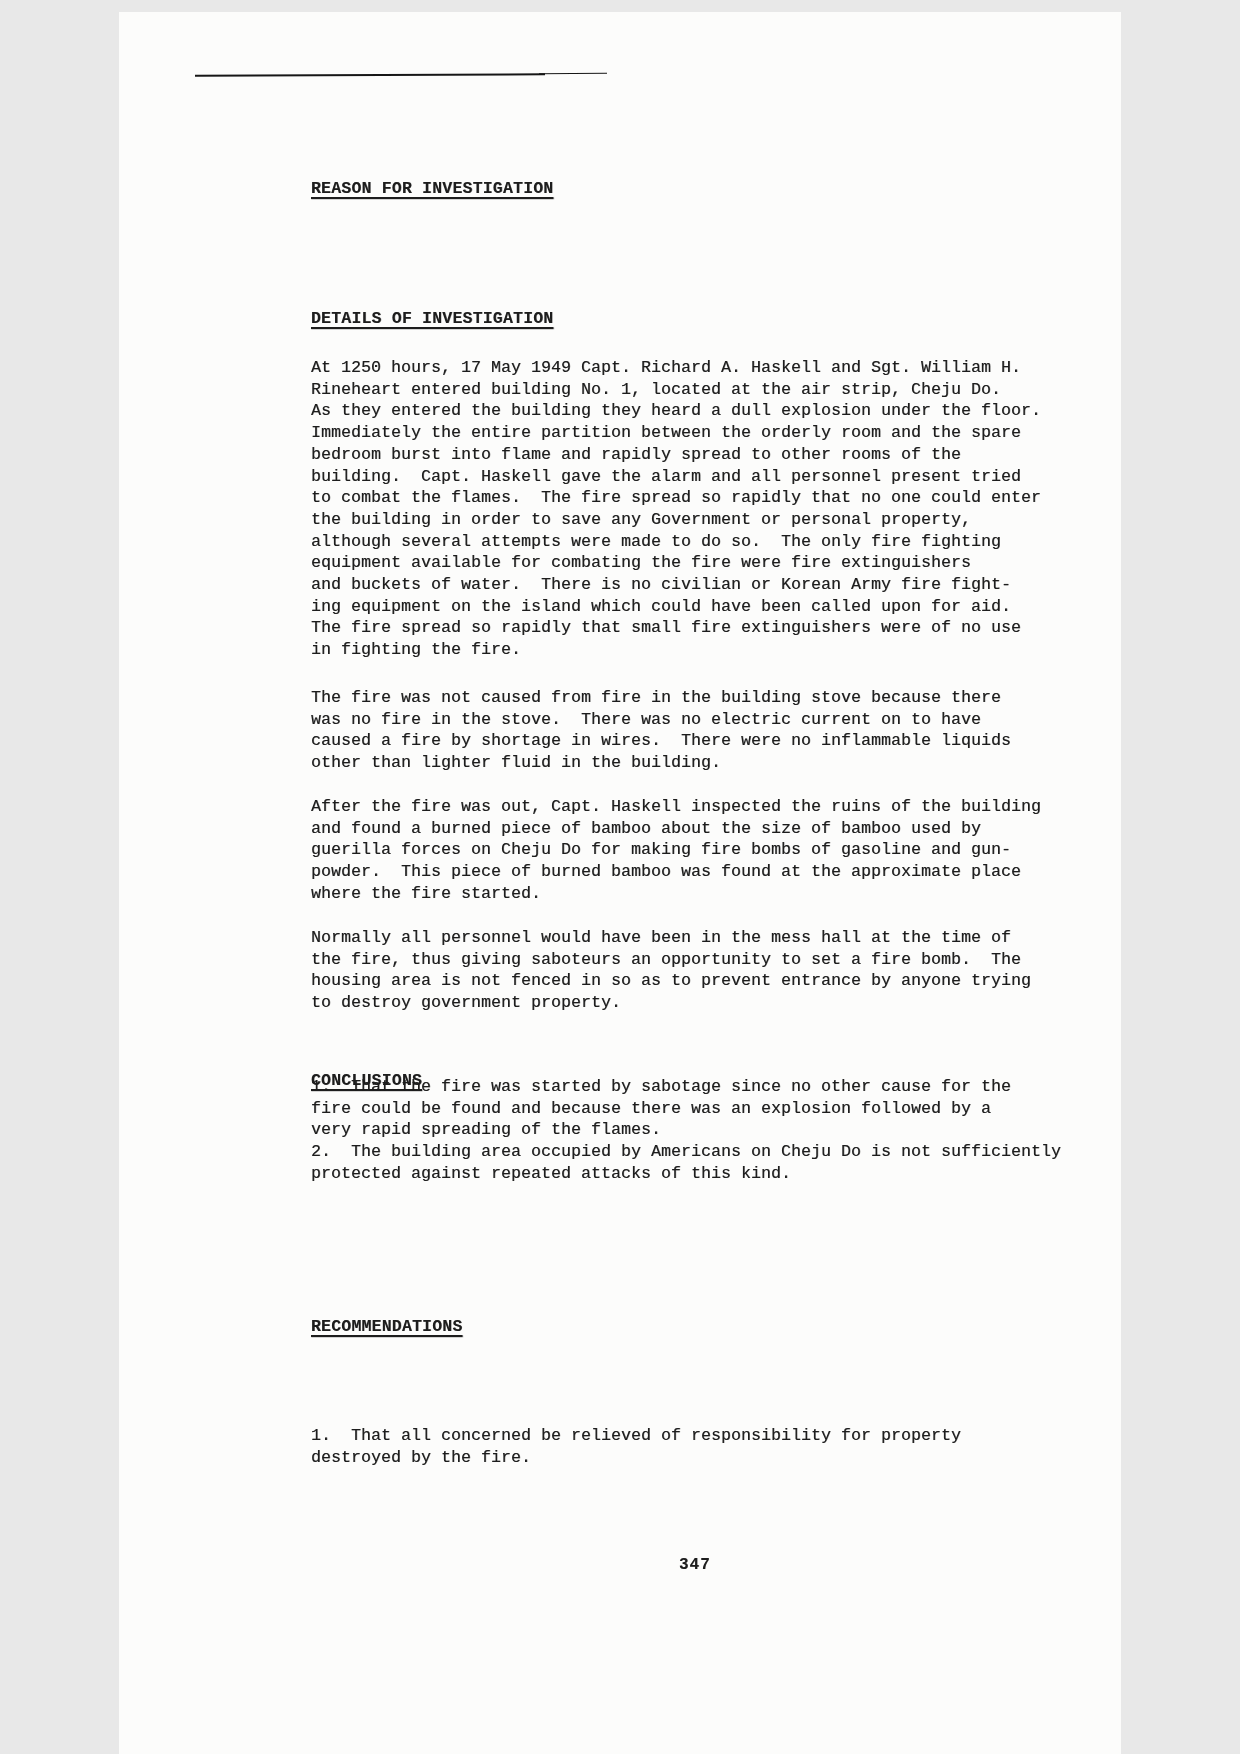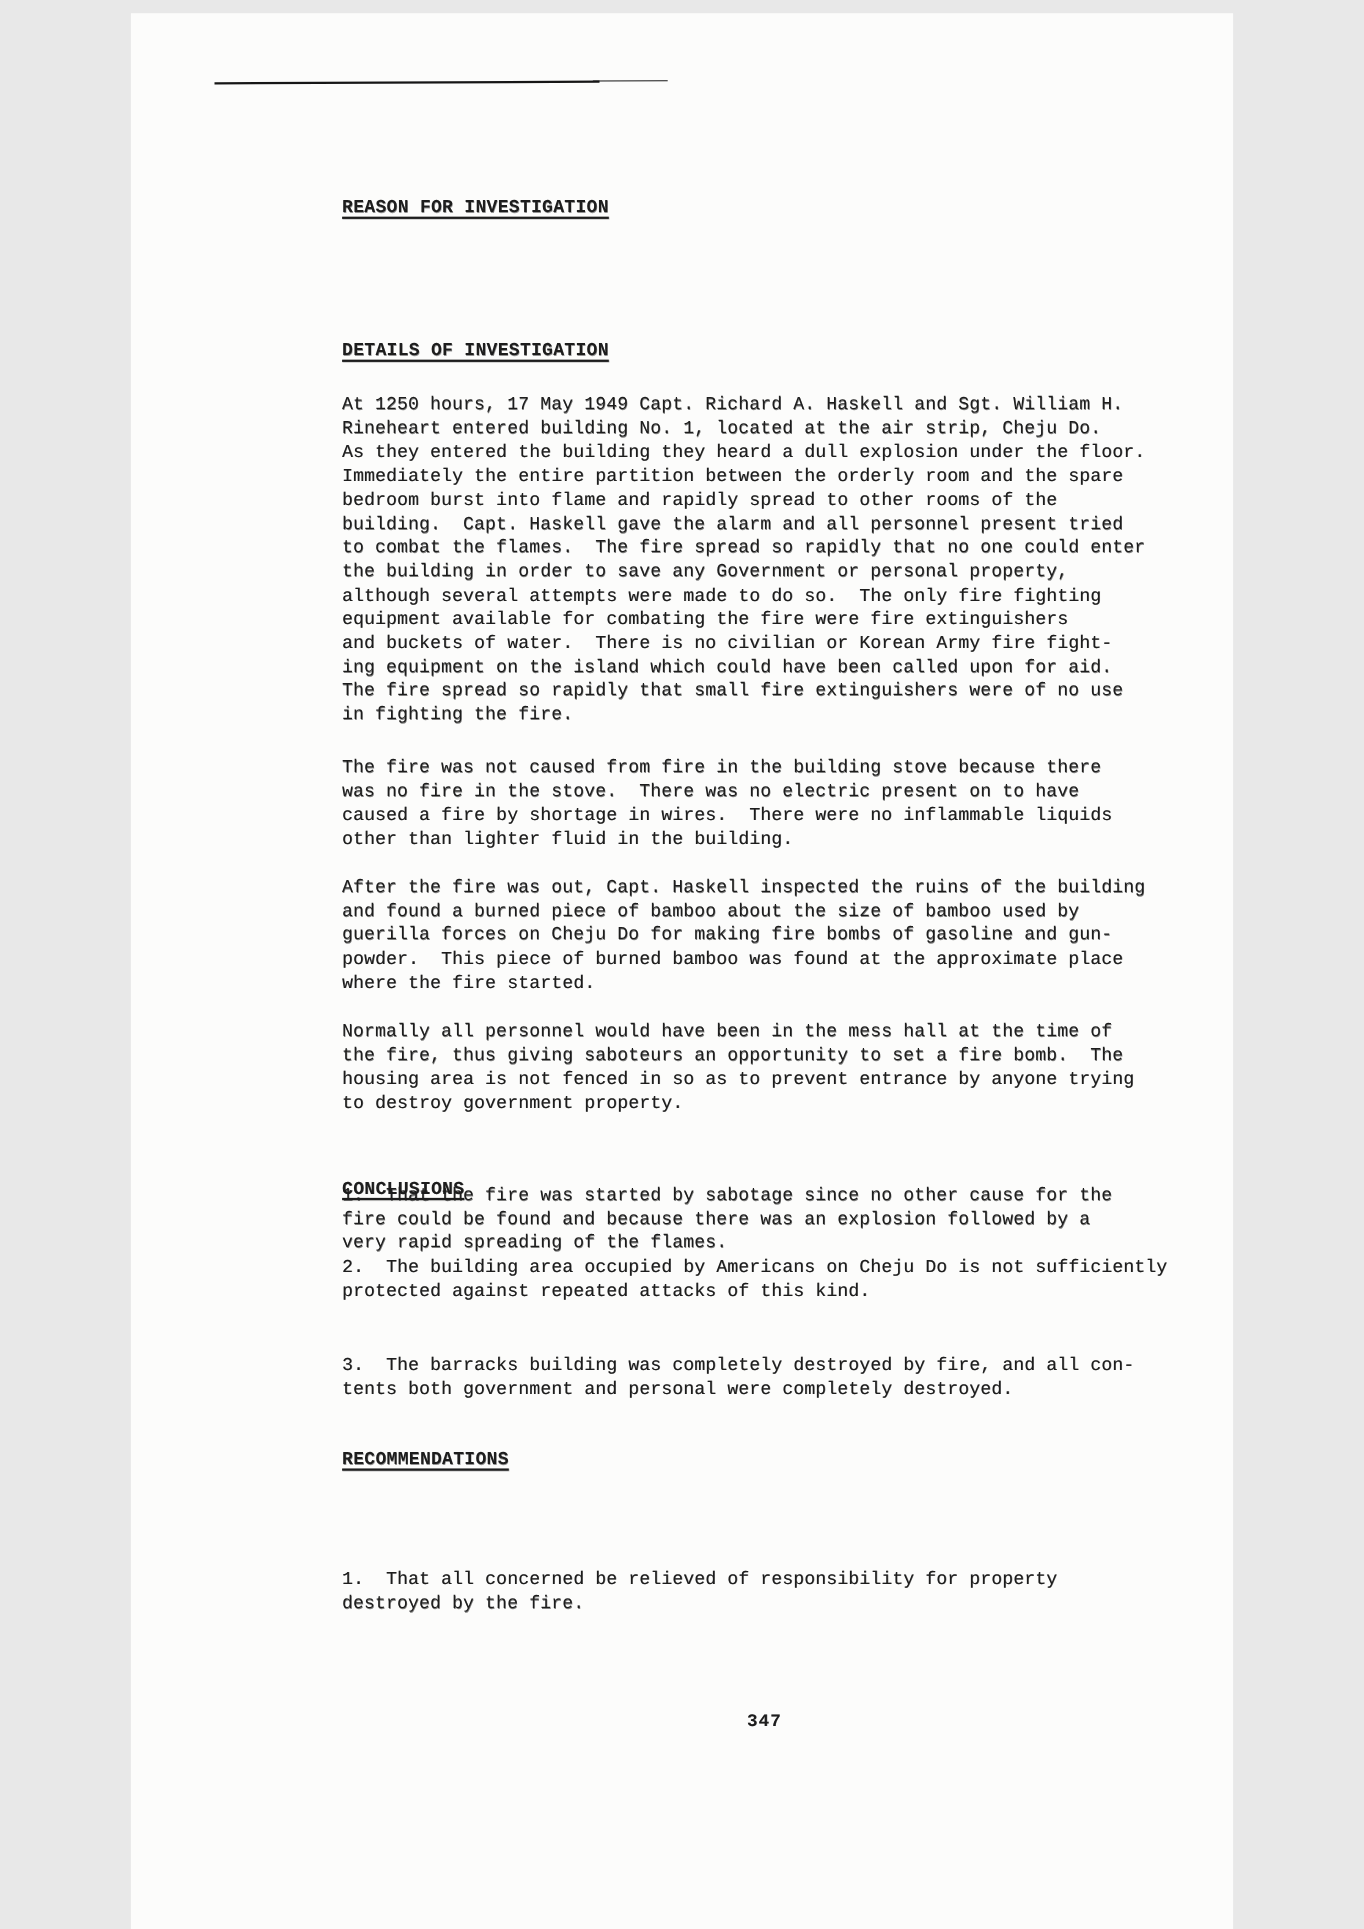--- a/index.html
+++ b/index.html
@@ -75,41 +75,39 @@
 building.  Capt. Haskell gave the alarm and all personnel present tried
 to combat the flames.  The fire spread so rapidly that no one could enter
 the building in order to save any Government or personal property,
 although several attempts were made to do so.  The only fire fighting
 equipment available for combating the fire were fire extinguishers
 and buckets of water.  There is no civilian or Korean Army fire fight-
 ing equipment on the island which could have been called upon for aid.
 The fire spread so rapidly that small fire extinguishers were of no use
 in fighting the fire.</div>
   <div class="para" style="top:675px">The fire was not caused from fire in the building stove because there
-was no fire in the stove.  There was no electric present on to have
+was no fire in the stove.  There was no electric current on to have
 caused a fire by shortage in wires.  There were no inflammable liquids
 other than lighter fluid in the building.</div>
   <div class="para" style="top:915px">Normally all personnel would have been in the mess hall at the time of
 the fire, thus giving saboteurs an opportunity to set a fire bomb.  The
 housing area is not fenced in so as to prevent entrance by anyone trying
 to destroy government property.</div>
   <div class="para" style="top:784px">After the fire was out, Capt. Haskell inspected the ruins of the building
 and found a burned piece of bamboo about the size of bamboo used by
 guerilla forces on Cheju Do for making fire bombs of gasoline and gun-
 powder.  This piece of burned bamboo was found at the approximate place
 where the fire started.</div>
 
   <div class="heading" style="top:1058px">CONCLUSIONS</div>
   <div class="para" style="top:1064px">1.  That the fire was started by sabotage since no other cause for the
 fire could be found and because there was an explosion followed by a
 very rapid spreading of the flames.
 2.  The building area occupied by Americans on Cheju Do is not sufficiently
 protected against repeated attacks of this kind.</div>
-  <div class="para" style="top:1218px">3.  The barracks building was completely destroyed by fire, and all con-
-tents both government and personal were completely destroyed.</div>
 
   <div class="heading" style="top:1304px">RECOMMENDATIONS</div>
   <div class="para" style="top:1413px">1.  That all concerned be relieved of responsibility for property
 destroyed by the fire.</div>
 
   <div class="page-number">347</div>
 
 </div>
 
 </body></html>

